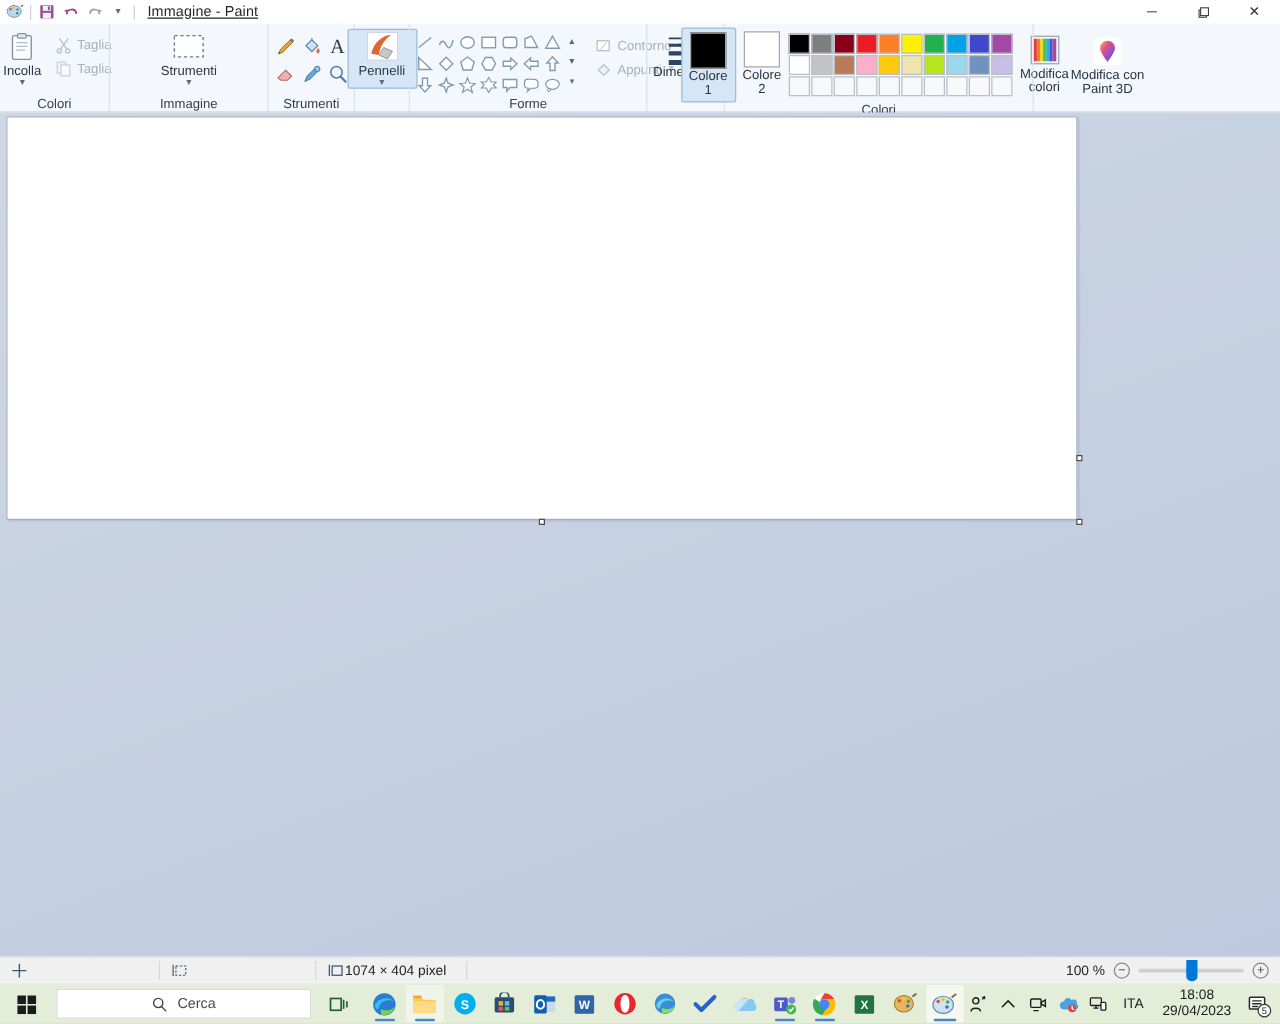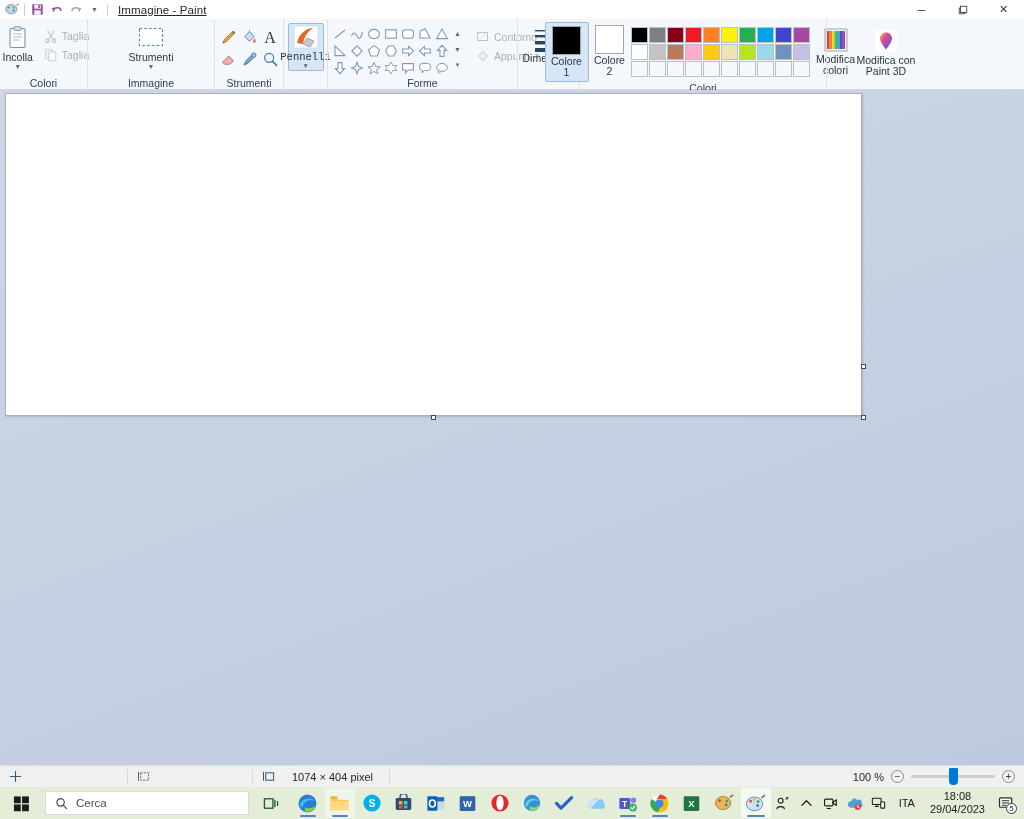--- a/index.html
+++ b/index.html
@@ -88,21 +88,21 @@
                  grid-template-rows: repeat(3, 16px); gap: 1px; padding-top: 4px; }
   .shapecell { display: flex; align-items: center; justify-content: center; }
   .shapes-scroll { display: flex; flex-direction: column; justify-content: space-between;
                    height: 50px; padding-top: 4px; margin-left: 2px; }
   .ssbtn { width: 11px; height: 15px; display: flex; align-items: center; justify-content: center;
            font-size: 7px; color: #5a6b7d; border: 1px solid transparent; }
 
   
   .brush-sel {
     border: 1px solid #9cbbd8; background: #d6e6f7; border-radius: 2px;
-    padding: 1px 2px 0; width: 36px; display: flex; flex-direction: column; align-items: center; font-family: Liberation Mono, monospace;
+    padding: 1px 2px 0; width: 56px; display: flex; flex-direction: column; align-items: center;
   }
 
   
   .colorbox { width: 29px; height: 29px; border: 1px solid #a6a6a6; background: #fff; }
   .colorbox-outer { padding: 3px; display: flex; flex-direction: column; align-items: center; }
   .colorbox-outer.sel { border: 1px solid #9cbbd8; background: #d6e6f7; border-radius: 2px; }
 
   
   .palette { display: grid; grid-template-columns: repeat(10, 17px);
              grid-template-rows: repeat(3, 16px); gap: 1px; padding-top: 5px; }
@@ -116,37 +116,37 @@
     background: #fff; border: 1px solid #a6b0c0;
     box-shadow: 1px 1px 2px rgba(0,0,0,.14);
   }
   .handle { position: absolute; width: 5px; height: 5px; background: #fff; border: 1px solid #4a4a4a; }
 
   
   .statusbar {
     height: 22px; background: #f0f0f0; border-top: 1px solid #dcdcdc;
     display: flex; align-items: center; font-size: 11px; color: #252525;
   }
-  .st-cell { height: 22px; display: flex; align-items: center; gap: 17px; padding: 0 9px; }
+  .st-cell { height: 22px; display: flex; align-items: center; gap: 1px; padding: 0 9px; }
   .st-sep { width: 1px; height: 15px; background: #d8d8d8; }
   .zoom-wrap { margin-left: auto; display: flex; align-items: center; gap: 7px; padding-right: 9px; }
   .zoom-track { width: 84px; height: 3px; background: #cfcfcf; position: relative; border-radius: 2px; }
   .zoom-thumb { position: absolute; left: 38px; top: -7px; width: 9px; height: 17px;
                 background: #0078d7; border-radius: 1px 1px 4px 4px; }
   .zcirc { width: 13px; height: 13px; border: 1px solid #8a8a8a; border-radius: 50%;
            display: flex; align-items: center; justify-content: center; font-size: 10px; color: #444; line-height: 1; }
 
   
   #taskbar {
     position: absolute; left: 0; bottom: 0; width: 1024px; height: 32px;
     background: #e4edd8; display: flex; align-items: center;
   }
   .start-btn { width: 44px; height: 32px; display: flex; align-items: center; justify-content: center; }
   .search-box { width: 208px; height: 24px; background: #fff; border: 1px solid #dadada;
-                display: flex; align-items: center; gap: 8px; padding: 0 9px; margin-left: 2px; }
+                display: flex; align-items: center; gap: 8px; padding: 0 9px; margin-left: 2px; justify-content: center; }
   .search-box .ph { font-size: 11.5px; color: #4a4a4a; }
   .tb-icons { display: flex; align-items: center; gap: 2px; margin-left: 8px; }
   .tb-ico { width: 30px; height: 30px; display: flex; align-items: center; justify-content: center;
             position: relative; border-radius: 2px; }
   .tb-ico.open::after { content: ''; position: absolute; bottom: 1px; left: 7px; width: 16px; height: 2px;
                         background: #4c85c2; border-radius: 1px; }
   .tb-ico.active { background: rgba(255,255,255,.62); }
   .tb-ico.active::after { content: ''; position: absolute; bottom: 1px; left: 6px; width: 18px; height: 2px;
                           background: #4c85c2; border-radius: 1px; }
   .tray { margin-left: auto; display: flex; align-items: center; gap: 0; padding-right: 4px; }

